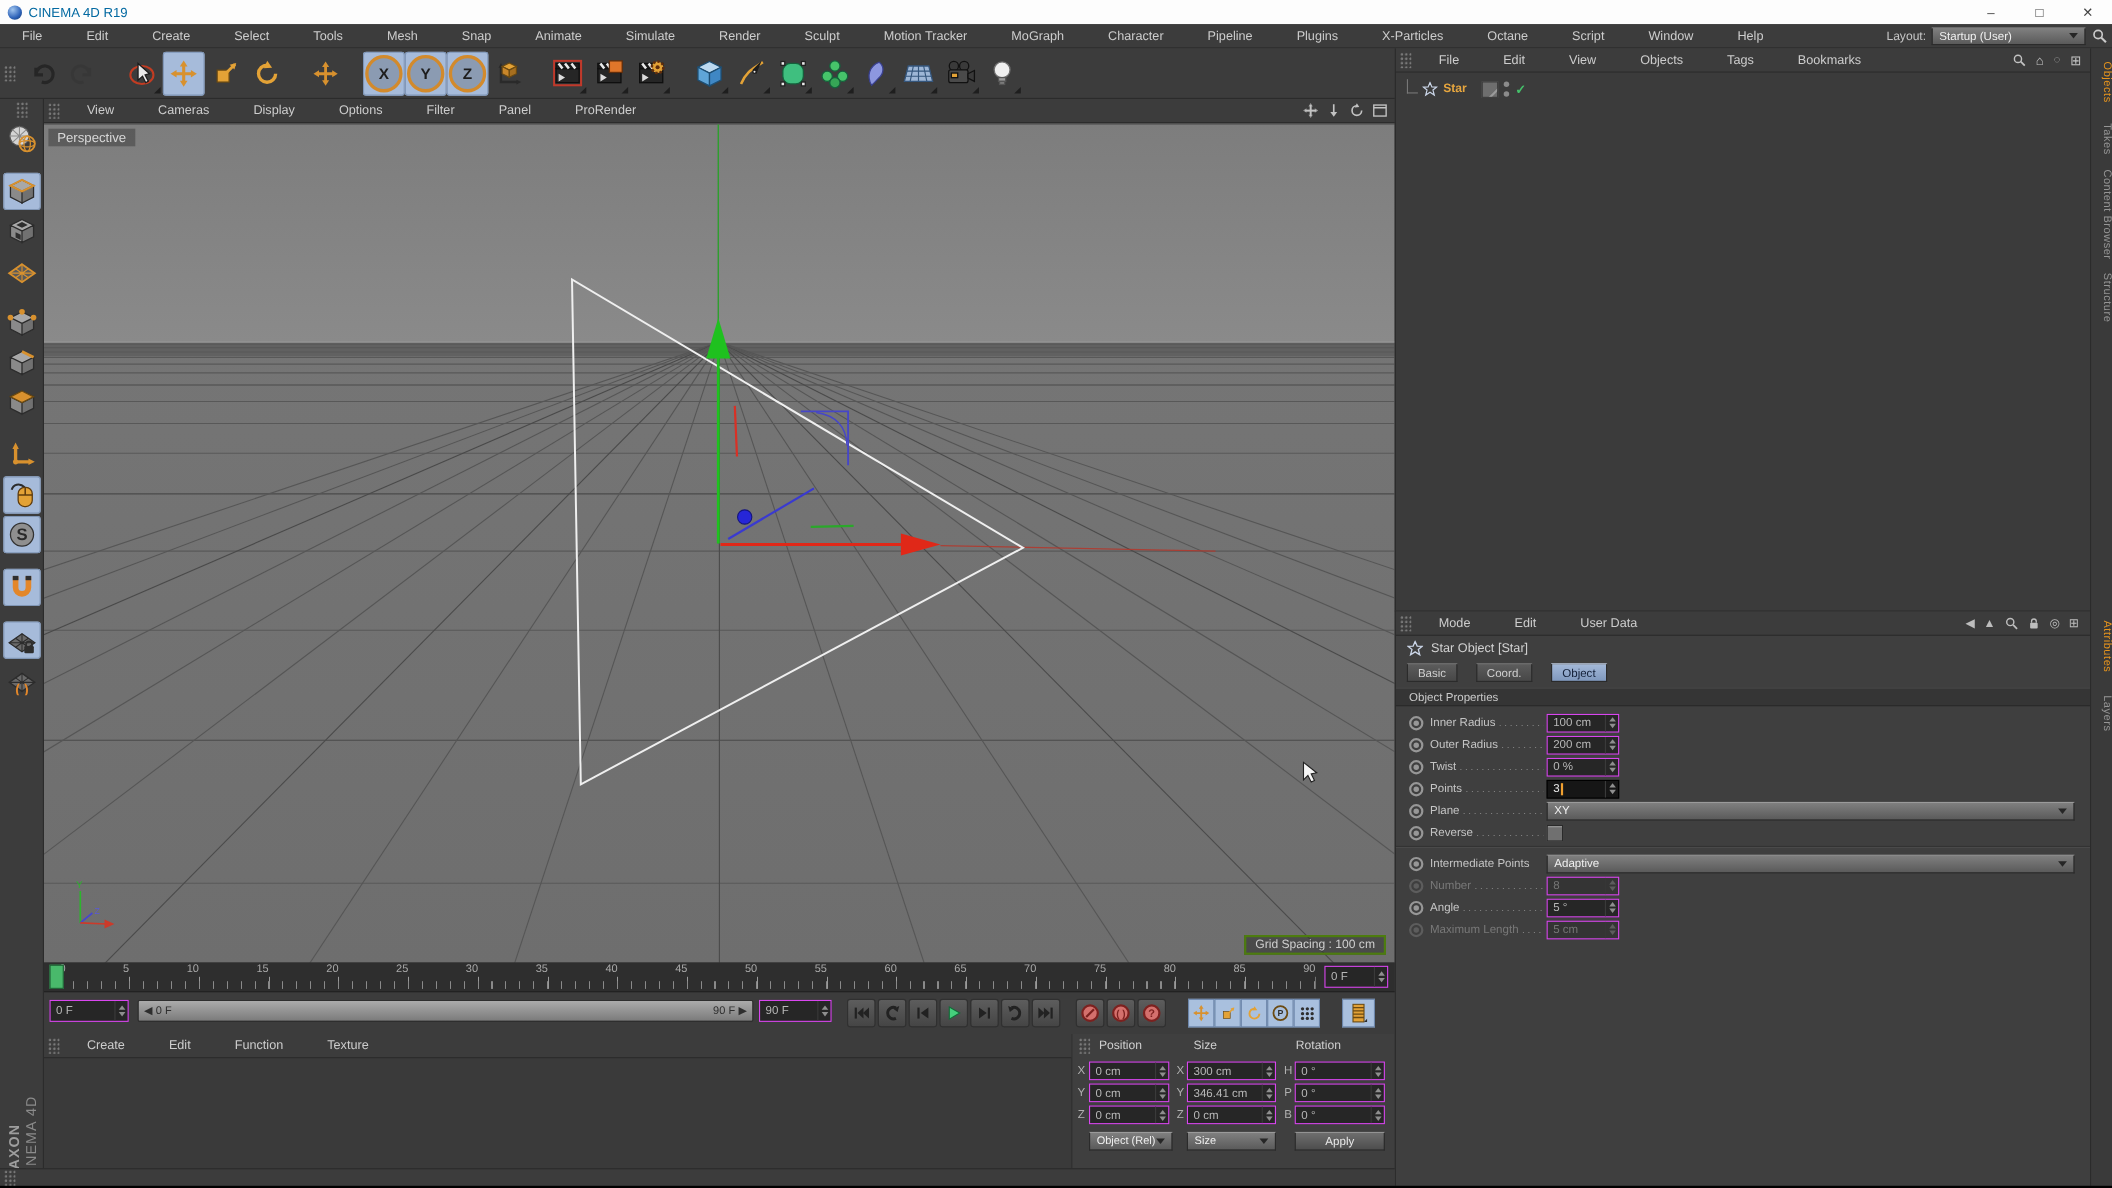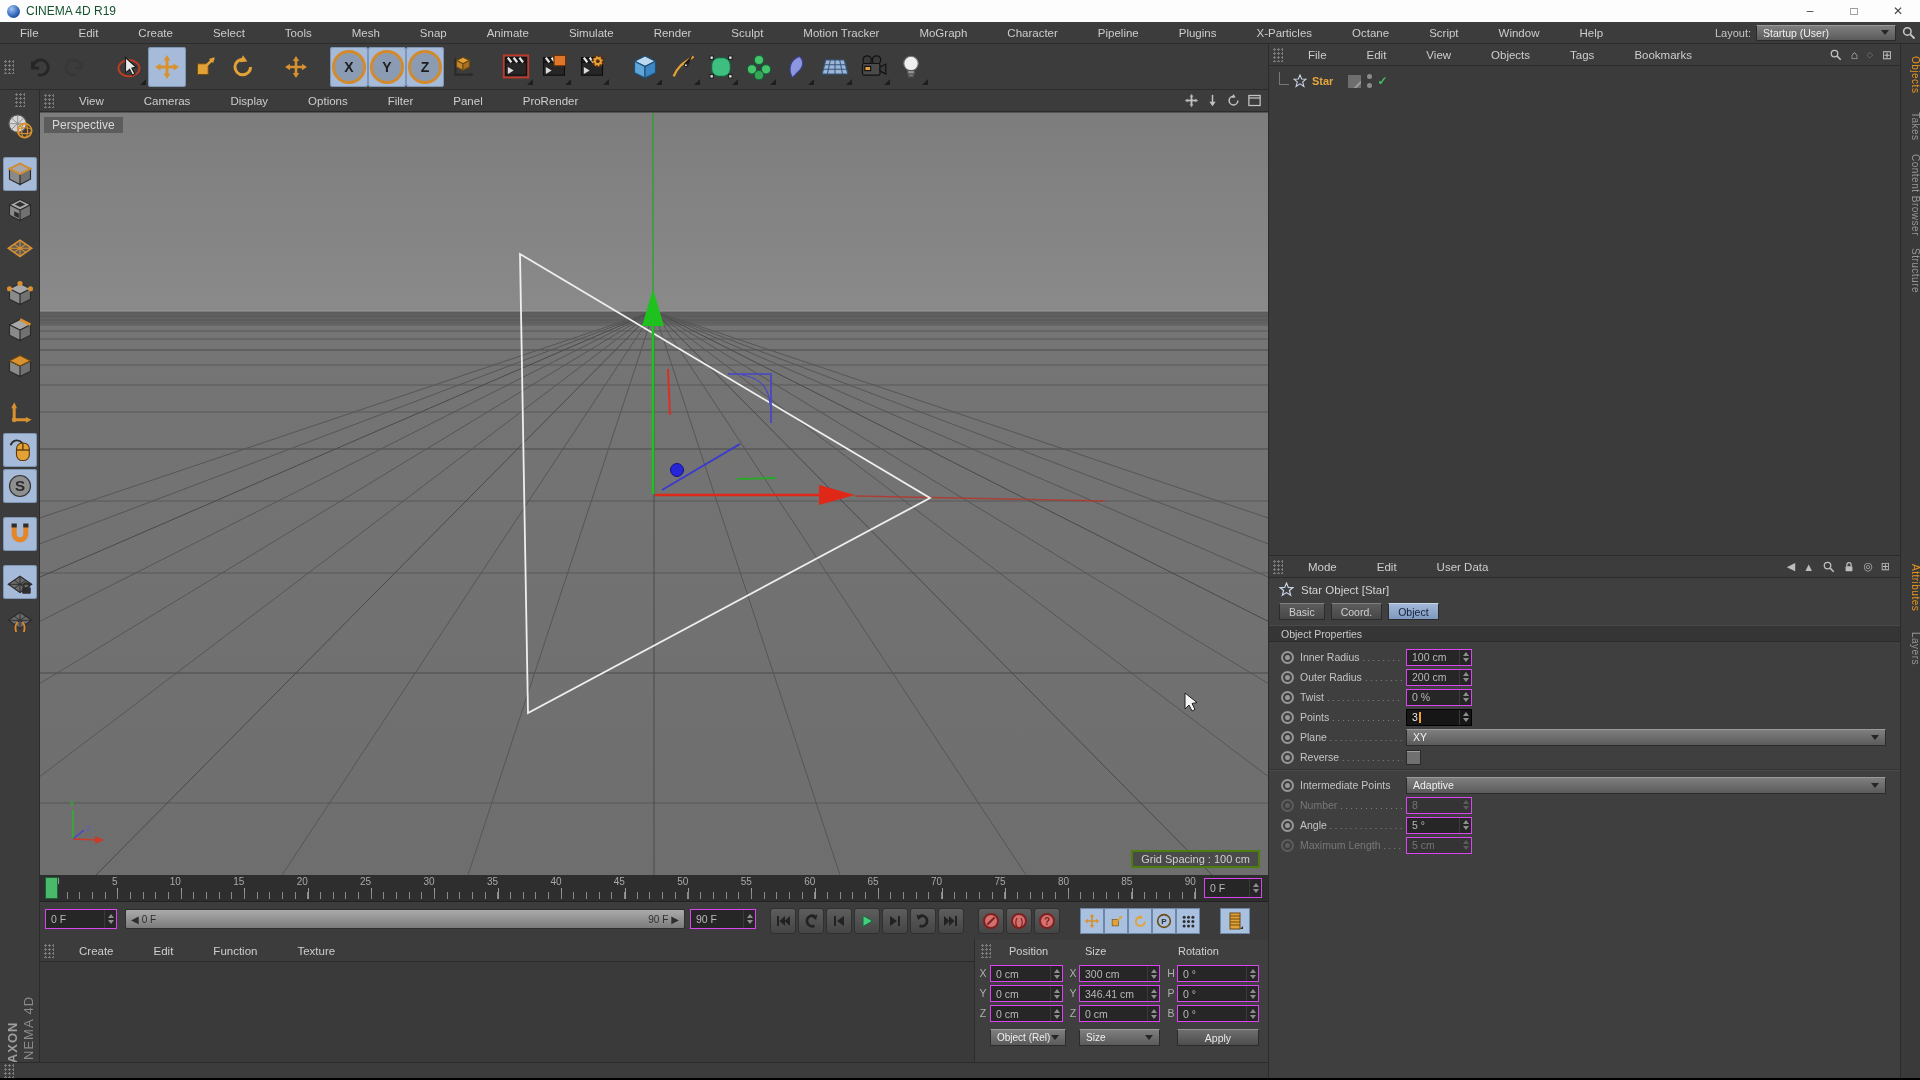--- a/index.html
+++ b/index.html
@@ -21,21 +21,21 @@
   .spin .dn{border-top:4px solid #8f8f8f;}
   .dropdown{background:linear-gradient(#7f7f7f,#5a5a5a);border:1px solid #2b2b2b;border-top-color:#9a9a9a;
             color:#f0f0f0;font-size:10.5px;display:flex;align-items:center;padding:0 6px;height:17px;box-sizing:border-box;}
   .dropdown .arr{margin-left:auto;width:0;height:0;border-left:4px solid transparent;border-right:4px solid transparent;border-top:5px solid #262626;}
   .btn3d{background:linear-gradient(#6e6e6e,#4d4d4d);border:1px solid #2b2b2b;border-top-color:#939393;
          color:#e8e8e8;font-size:10.5px;display:flex;align-items:center;justify-content:center;box-sizing:border-box;}
   
   #titlebar{left:0;top:0;width:1920px;height:22px;background:#fdfdfd;display:flex;align-items:center;color:#1f1f1f;}
   #appicon{width:13px;height:13px;border-radius:50%;margin:0 6px 0 7px;
            background:radial-gradient(circle at 35% 30%,#9fc4ee,#2d62b8 60%,#12345f);}
-  #titletext{font-size:12px;color:#14532d;}
+  #titletext{font-size:12px;color:#0369a1;}
   .wbtn{width:44px;height:22px;display:flex;align-items:center;justify-content:center;font-size:12px;color:#444;}
   
   #menubar{left:0;top:22px;width:1920px;height:22px;}
   #layoutwrap{margin-left:auto;display:flex;align-items:center;padding-right:4px;}
   #layoutlabel{font-size:11px;color:#c6c6c6;margin-right:5px;}
   #layoutsel{width:140px;height:16px;}
   
   #toolbar{left:0;top:44px;width:1268px;height:46px;background:#3c3c3c;border-bottom:1px solid #2b2b2b;
            display:flex;align-items:center;box-sizing:border-box;}
   .tbtn{width:38px;height:40px;border-radius:3px;display:flex;align-items:center;justify-content:center;flex:none;position:relative;}
@@ -102,21 +102,21 @@
   #om-check{color:#45c06a;font-size:12px;font-weight:bold;}
   
   #tabstrip{left:1900px;top:44px;width:20px;height:1034px;background:#3a3a3a;border-left:1px solid #2b2b2b;box-sizing:border-box;}
   .vtab{position:absolute;left:0;width:20px;writing-mode:vertical-rl;font-size:10px;color:#969696;letter-spacing:.5px;text-align:center;}
   .vtab.on{color:#e8951d;}
   
   #attr{left:1268px;top:555px;width:632px;height:523px;background:#3f3f3f;border-left:1px solid #2b2b2b;border-top:1px solid #2b2b2b;box-sizing:border-box;}
   .aticons{margin-left:auto;display:flex;align-items:center;gap:8px;padding-right:10px;color:#bdbdbd;font-size:11px;}
   #attr-title{position:absolute;left:10px;top:26px;display:flex;align-items:center;gap:7px;font-size:11.5px;color:#d2d2d2;}
   #attr-tabs{position:absolute;left:10px;top:47px;display:flex;}
-  .atab{height:17px;padding:0 9px;font-size:10.5px;display:flex;align-items:center;margin-right:6px;
+  .atab{height:17px;padding:0 9px;font-size:10.5px;display:flex;align-items:center;margin-right:17px;
         background:linear-gradient(#5c5c5c,#474747);border:1px solid #2b2b2b;border-top-color:#7e7e7e;color:#cfcfcf;box-sizing:border-box;}
   .atab.active{background:linear-gradient(#a3b8d8,#7f98be);color:#14213a;border-top-color:#c6d4ea;}
   #attr-sechead{position:absolute;left:0;top:69px;right:0;height:17px;background:#353535;border-top:1px solid #4a4a4a;
                 border-bottom:1px solid #2a2a2a;color:#c9c9c9;font-size:10.5px;line-height:16px;padding-left:12px;box-sizing:border-box;}
   .prow{position:absolute;left:12px;right:14px;height:18px;display:flex;align-items:center;}
   .adot{width:9px;height:9px;border:2px solid #979797;border-radius:50%;margin-right:6px;position:relative;flex:none;}
   .adot::after{content:"";position:absolute;inset:2px;background:#979797;border-radius:50%;}
   .prow.dis .adot{border-color:#5d5d5d;}
   .prow.dis .adot::after{background:#5d5d5d;}
   .plwrap{width:106px;display:flex;align-items:baseline;overflow:hidden;flex:none;}
@@ -761,21 +761,21 @@
       <div class="grip"></div>
       <span class="mitem">Create</span>
       <span class="mitem">Edit</span>
       <span class="mitem">Function</span>
       <span class="mitem">Texture</span>
     </div>
   </div>
 
   <div id="coord" class="abs">
     <div class="grip" style="position:absolute;left:2px;top:4px"></div>
-    <span class="chead" style="left:34px">Position</span>
+    <span class="chead" style="left:24px">Position</span>
     <span class="chead" style="left:110px">Size</span>
     <span class="chead" style="left:203px">Rotation</span>
 
     <span class="caxis" style="left:3px;top:27px">X</span>
     <div class="cfield field" style="left:15px;top:25px;width:73px">
         <span>0 cm</span>
         <span class="spin">
           <i class="up"></i>
           <i class="dn"></i>
         </span>

